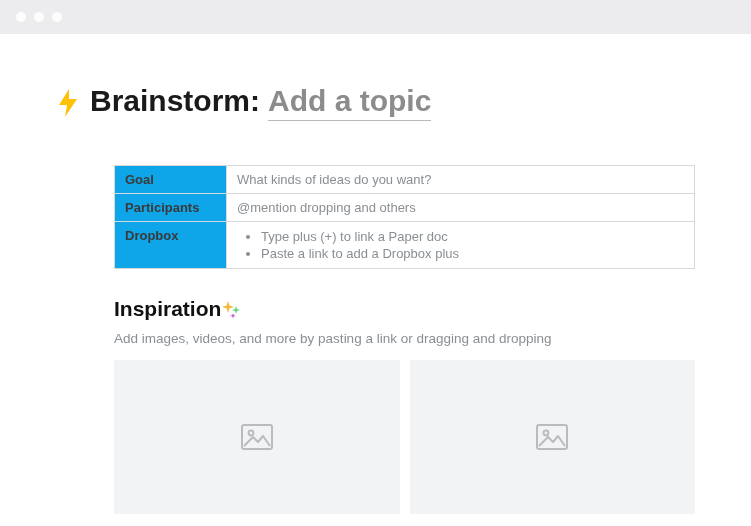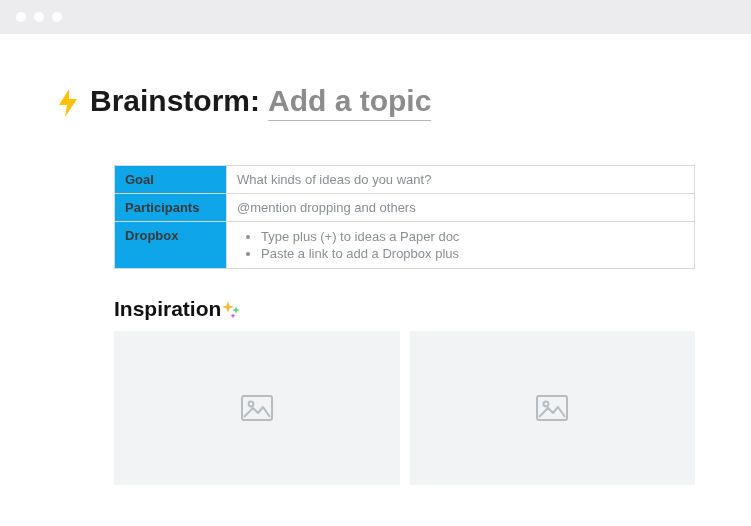--- a/index.html
+++ b/index.html
@@ -144,40 +144,41 @@
         <td class="value-cell">What kinds of ideas do you want?</td>
       </tr>
       <tr>
         <td class="label-cell">Participants</td>
         <td class="value-cell">@mention dropping and others</td>
       </tr>
       <tr>
         <td class="label-cell">Dropbox</td>
         <td class="value-cell">
           <ul class="meta-bullets">
-            <li>Type plus (+) to ideas a Paper doc</li>
+            <li>Type plus (+) to link a Paper doc</li>
             <li>Paste a link to add a Dropbox plus</li>
           </ul>
         </td>
       </tr>
     </tbody>
       </table>
   </div>
 
   <div class="section">
     <h2 class="section-heading">
       <span>Inspiration</span>
       <span class="sparkle-icon">
         <svg width="20" height="20" viewBox="0 0 20 20">
           <path d="M7 2 L8.5 6.5 L13 8 L8.5 9.5 L7 14 L5.5 9.5 L1 8 L5.5 6.5 Z" fill="#f5b942"></path>
           <path d="M15 7 L16 10 L19 11 L16 12 L15 15 L14 12 L11 11 L14 10 Z" fill="#66d37e"></path>
           <path d="M12 14 L12.7 16 L14.7 16.7 L12.7 17.4 L12 19.4 L11.3 17.4 L9.3 16.7 L11.3 16 Z" fill="#c95ad1"></path>
         </svg>
       </span>
     </h2>
+    <div class="section-sub">Add images, videos, and more by pasting a link or dragging and dropping</div>
 
     <div class="drops">
       <div class="drop-zone">
         <span class="image-placeholder">
           <svg width="32" height="26" viewBox="0 0 32 26">
             <rect x="1" y="1" width="30" height="24" rx="2" fill="none" stroke="#b9bcbf" stroke-width="2"></rect>
             <circle cx="10" cy="9" r="2.4" fill="none" stroke="#b9bcbf" stroke-width="2"></circle>
             <path d="M3 22 L12 13 L17 18 L22 12 L29 22" fill="none" stroke="#b9bcbf" stroke-width="2" stroke-linejoin="round"></path>
           </svg>
         </span>

